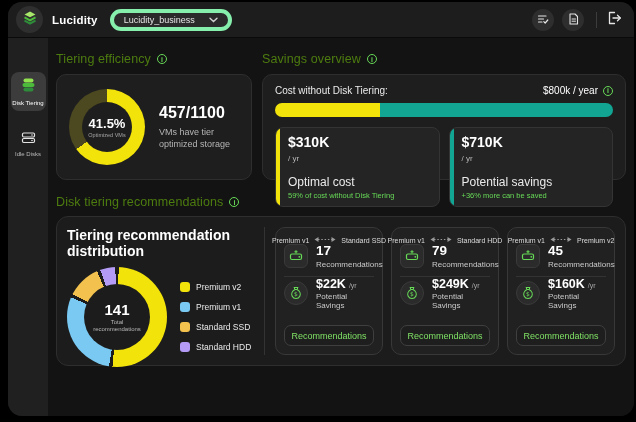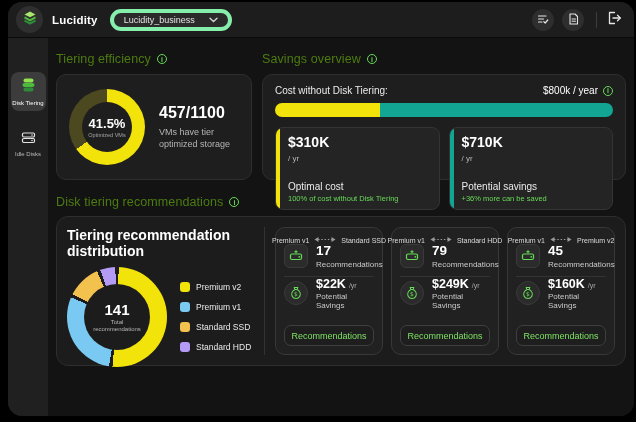--- a/index.html
+++ b/index.html
@@ -54,21 +54,21 @@
   .sav-total-wrap { display:flex; align-items:center; gap:5px; }
   .sav-total { color:#fff; font-size:10px; }
   .bar { height:14px; border-radius:7px; overflow:hidden; display:flex; margin-top:7px; }
   .bar > div { height:100%; }
   .sav-stats { display:flex; gap:9px; margin-top:10px; }
   .stat { flex:1; background:#242424; border:1px solid #343434; border-radius:8px; padding:6px 10px 6px 12px; position:relative; overflow:hidden; }
   .stat .accent { position:absolute; left:0; top:0; bottom:0; width:4px; }
   .stat-line1 { display:flex; align-items:baseline; gap:4px;flex-direction:column; }
   .stat-value { color:#fff; font-size:14px; font-weight:bold; }
   .stat-unit { color:#b9b9b9; font-size:8px; }
-  .stat-label { color:#eaeaea; font-size:10px; margin-top:18px; }
+  .stat-label { color:#eaeaea; font-size:12px; margin-top:12px; }
   .stat-note { color:#67da57; font-size:7.5px; margin-top:2px; }
 
   
   .rec-header { display:flex; align-items:center; margin-top:12px; height:20px; margin-bottom:4px; }
   .all-rec-btn { margin-left:auto; background:#82e562; color:#10260b; border:none; border-radius:11px; font-size:8.5px; font-weight:bold; padding:5px 11px; cursor:pointer; font-family:inherit; }
 
   .rec-card { height:150px; background:#1c1c1c; border:1px solid #2e2e2e; border-radius:12px; padding:10px; display:flex; gap:10px; }
   .dist-panel { width:198px; flex:0 0 auto; border-right:1px solid #333; padding-right:10px; }
   .dist-title { color:#fff; font-size:14px; font-weight:bold; }
   .dist-body { display:flex; align-items:center; gap:13px; margin-top:8px; }
@@ -218,21 +218,21 @@
               <div style="width: 69%; background: rgb(18, 165, 148);"></div>
             </div>
             <div class="sav-stats">
               <div class="stat">
                 <span class="accent" style="background: rgb(242, 227, 11);"></span>
                 <div class="stat-line1">
                   <span class="stat-value">$310K</span>
                   <span class="stat-unit">/ yr</span>
                 </div>
                 <div class="stat-label">Optimal cost</div>
-                <div class="stat-note">100% of cost without Disk Tiering</div>
+                <div class="stat-note">59% of cost without Disk Tiering</div>
               </div>
               <div class="stat">
                 <span class="accent" style="background: rgb(18, 165, 148);"></span>
                 <div class="stat-line1">
                   <span class="stat-value">$710K</span>
                   <span class="stat-unit">/ yr</span>
                 </div>
                 <div class="stat-label">Potential savings</div>
                 <div class="stat-note">+36% more can be saved</div>
               </div>

